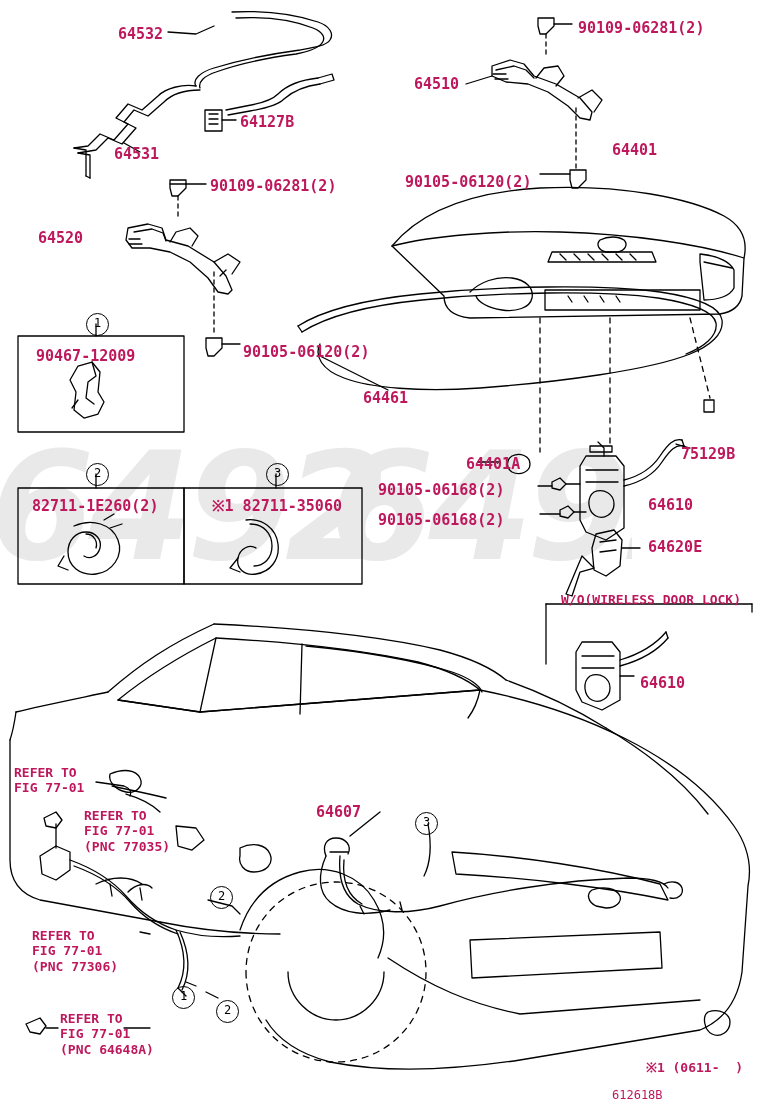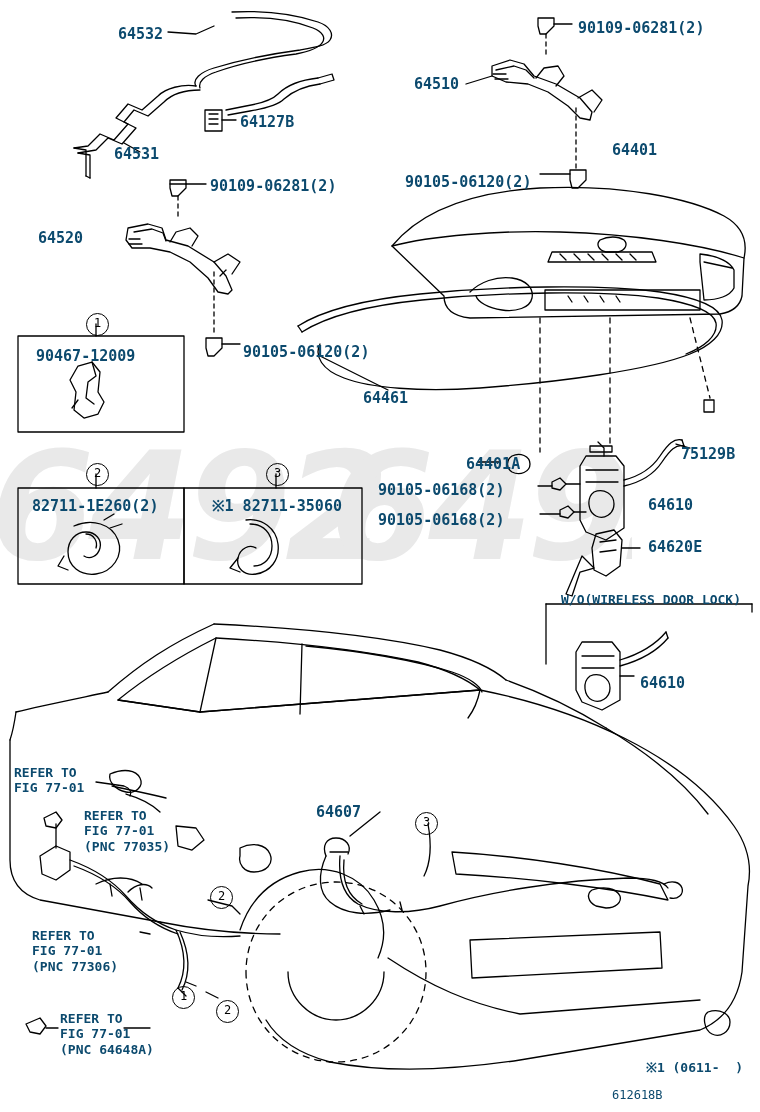--- a/index.html
+++ b/index.html
@@ -28,21 +28,21 @@
     height: 1112px;
   }
   .lbl {
     position: absolute;
     font-family: "DejaVu Sans Mono", monospace;
     font-size: 15px;
     font-weight: bold;
     letter-spacing: 0px;
     white-space: pre;
     line-height: 1.18;
-    color: #0c4a6e;
+    color: #be185d;
   }
   .lbl.sm {
     font-size: 13px;
     font-weight: bold;
   }
   .lbl.tiny {
     font-size: 12px;
     font-weight: normal;
   }
   .circnum {

